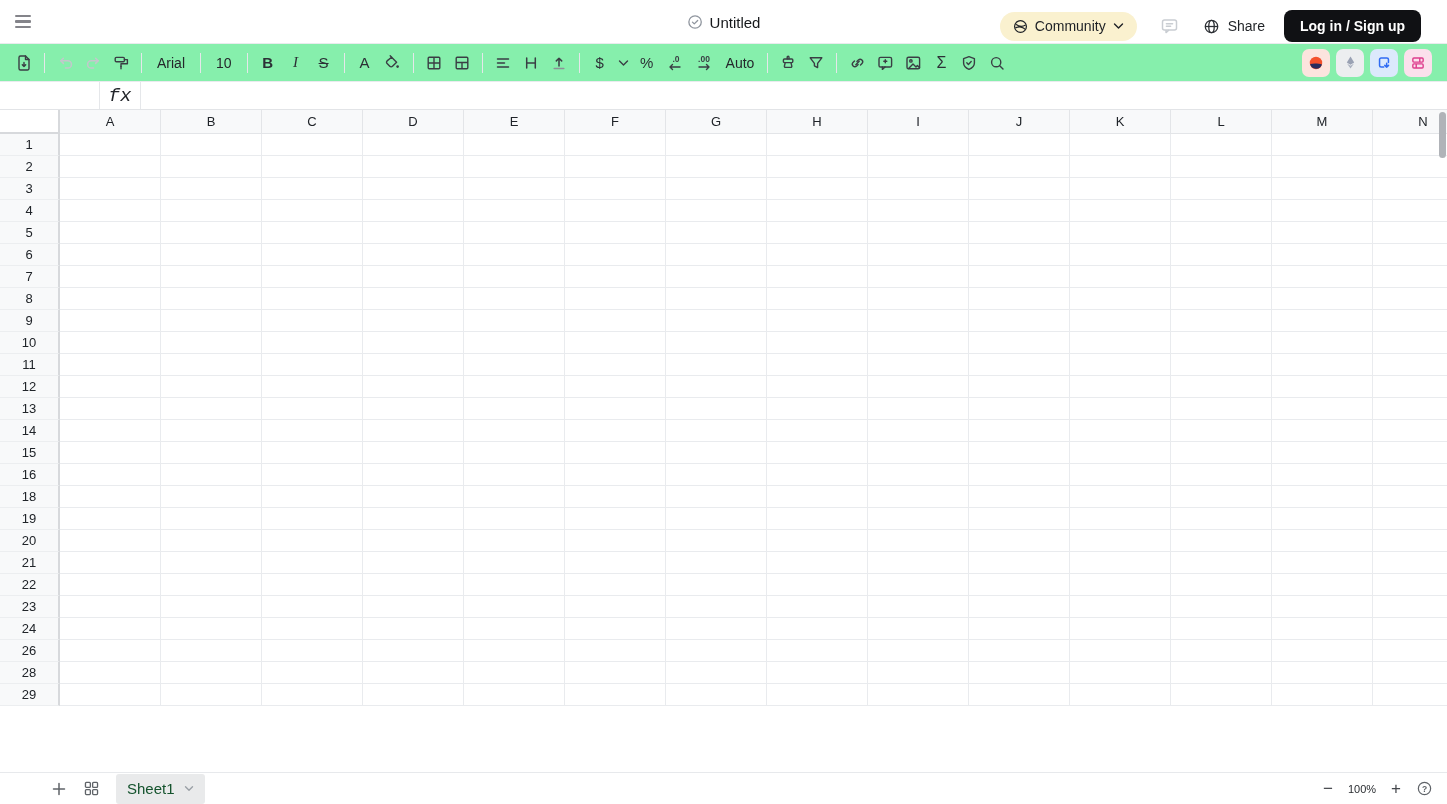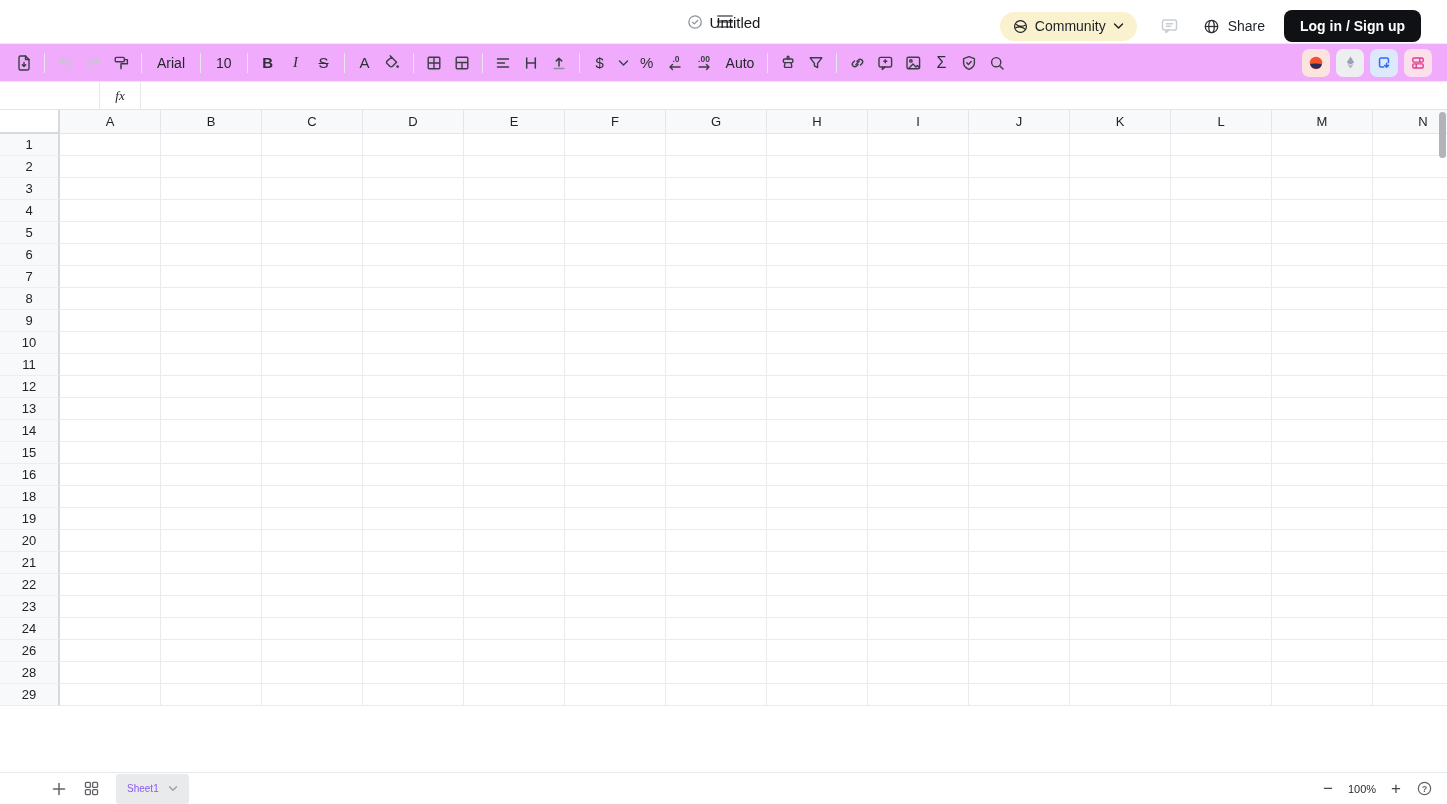--- a/index.html
+++ b/index.html
@@ -1,38 +1,38 @@
 <!DOCTYPE html>
 <html><head>
 <meta charset="utf-8">
 <style>
   * { margin:0; padding:0; box-sizing:border-box; }
   html,body { width:1447px; height:804px; overflow:hidden; background:#fff;
     font-family:"Liberation Sans", sans-serif; color:#1f2226; }
 
   
   .topbar { position:relative; height:44px; background:#fff; border-bottom:1px solid #e9ebee;
-    display:flex; align-items:center;justify-content:center; }
+    display:flex; align-items:center; }
   .hamburger { margin-left:15px; width:28px; height:28px; display:flex; flex-direction:column;
     justify-content:center; gap:3px; cursor:pointer; }
   .hamburger span { display:block; width:16px; height:2.6px; background:#84848a; border-radius:1px; }
   .title-wrap { position:absolute; left:50%; top:0; height:44px; transform:translateX(-50%);
     display:flex; align-items:center; gap:7px; }
   .title-text { font-size:15px; font-weight:500; color:#16181b; }
   .topbar-right { position:absolute; right:26px; top:0; height:52px; display:flex; align-items:center; gap:19px; }
   .community-pill { display:flex; align-items:center; gap:7px; height:29px; padding:0 13px;
     background:#faf1cf; border-radius:15px; cursor:pointer; }
   .community-pill .lbl { font-size:14px; font-weight:500; color:#1d2025; }
   .share-group { display:flex; align-items:center; gap:8px; cursor:pointer; }
   .share-group .lbl { font-size:14px; color:#1f2226; }
   .login-btn { height:32px; padding:4px 16px; background:#101114; color:#fff; border:none;
     border-radius:8px; font-size:14px; font-weight:600; font-family:inherit; cursor:pointer; }
 
   
-  .toolbar { height:38px; background:#f0abfc; border-bottom:1px solid #e9ebee;
+  .toolbar { height:38px; background:#86efac; border-bottom:1px solid #e9ebee;
     display:flex; align-items:center; padding-left:10px; }
   .tb-btn { min-width:28px; height:26px; padding:0 4px; display:flex; align-items:center;
     justify-content:center; border-radius:4px; cursor:pointer; color:#3a3e44; }
   .tb-sep { width:1px; height:20px; background:#e5e7ea; margin:0 6px; flex:0 0 1px; }
   .tb-txt { font-size:14px; color:#25272b; }
   .glyph { font-size:15px; color:#2c3036; }
   .glyph-b { font-weight:700; }
   .glyph-i { font-style:italic; font-family:"Liberation Serif", serif; }
   .glyph-s { text-decoration:line-through; }
   .chip { width:28px; height:28px; border-radius:7px; display:flex; align-items:center;
@@ -40,22 +40,22 @@
   .chip-salmon { background:#fce4de; }
   .chip-gray { background:#eceef0; }
   .chip-blue { background:#dce9fc; }
   .chip-pink { background:#fbe0ec; }
 
   
   .formula-bar { height:28px; display:flex; align-items:stretch; border-bottom:1px solid #e2e4e7; background:#fff; }
   .name-box { width:100px; border-right:1px solid #e5e7ea; display:flex; align-items:center;
     padding-left:10px; font-size:13px; color:#333; }
   .fx-box { width:41px; border-right:1px solid #e5e7ea; display:flex; align-items:center;
-    justify-content:center; font-family:Liberation Serif, serif; font-style:italic;
-    font-size:13px; color:#23262b; }
+    justify-content:center; font-family:Liberation Mono, monospace; font-style:italic;
+    font-size:19px; color:#23262b; }
   .formula-input { flex:1; display:flex; align-items:center; padding-left:8px; font-size:13px; color:#222; }
 
   
   .grid { position:relative; width:1447px; height:662px; overflow:hidden; background:#fff; }
   .header-row { display:flex; height:24px; }
   .corner { flex:0 0 60px; background:#fff; border-right:2.5px solid #d7d9dc; border-bottom:2.5px solid #d7d9dc; }
   .col-h { flex:0 0 101px; background:#f8f9fa; border-right:1px solid #e3e5e8; border-bottom:1px solid #e3e5e8;
     display:flex; align-items:center; justify-content:center; font-size:13px; color:#202429; }
   .body-row { display:flex; height:22px; }
   .row-h { flex:0 0 60px; background:#f8f9fa; border-right:2.5px solid #d7d9dc; border-bottom:1px solid #eceef0;
@@ -64,21 +64,21 @@
   .v-scrollbar { position:absolute; right:1px; top:2px; width:7px; height:46px; background:#b0b3b8;
     border-radius:4px; cursor:pointer; }
 
   
   .footer { height:32px; background:#fff; border-top:1px solid #e7e9ec; display:flex; align-items:center; }
   .ft-btn { width:26px; height:26px; display:flex; align-items:center; justify-content:center;
     border-radius:4px; cursor:pointer; color:#5f6368; }
   .add-sheet { margin-left:46px; font-size:19px; font-weight:400; }
   .sheet-tab { margin-left:12px; height:30px; display:flex; align-items:center; gap:9px; padding:0 11px;
     background:#e9eaeb; border-radius:3px; cursor:pointer; }
-  .sheet-tab .lbl { font-size:10px; color:#8b5cf6; }
+  .sheet-tab .lbl { font-size:15px; color:#14532d; }
   .footer-right { margin-left:auto; display:flex; align-items:center; gap:15px; padding-right:14px; }
   .zoom-sign { font-size:17px; color:#44474c; cursor:pointer; line-height:1; }
   .zoom-level { font-size:11px; color:#2a2d31; }
 
   svg { display:block; }
 </style>
 </head>
 <body>
 
 <div class="topbar">

